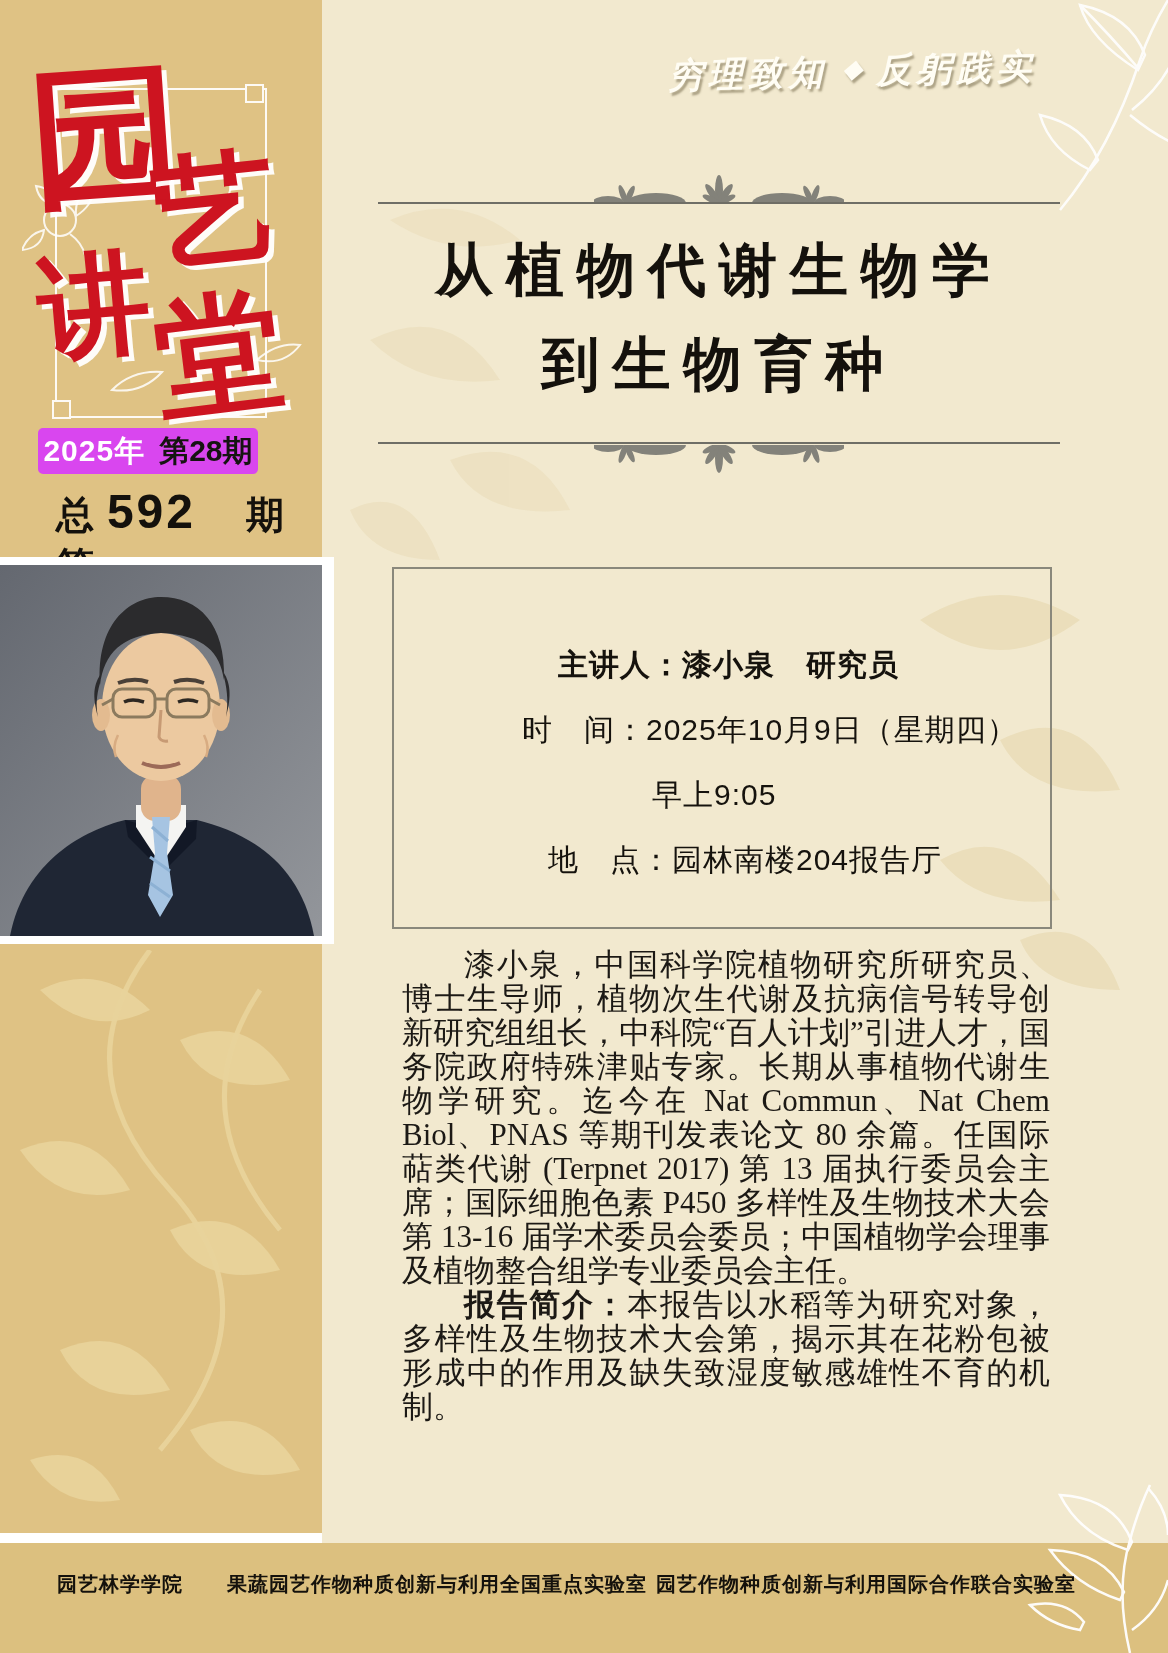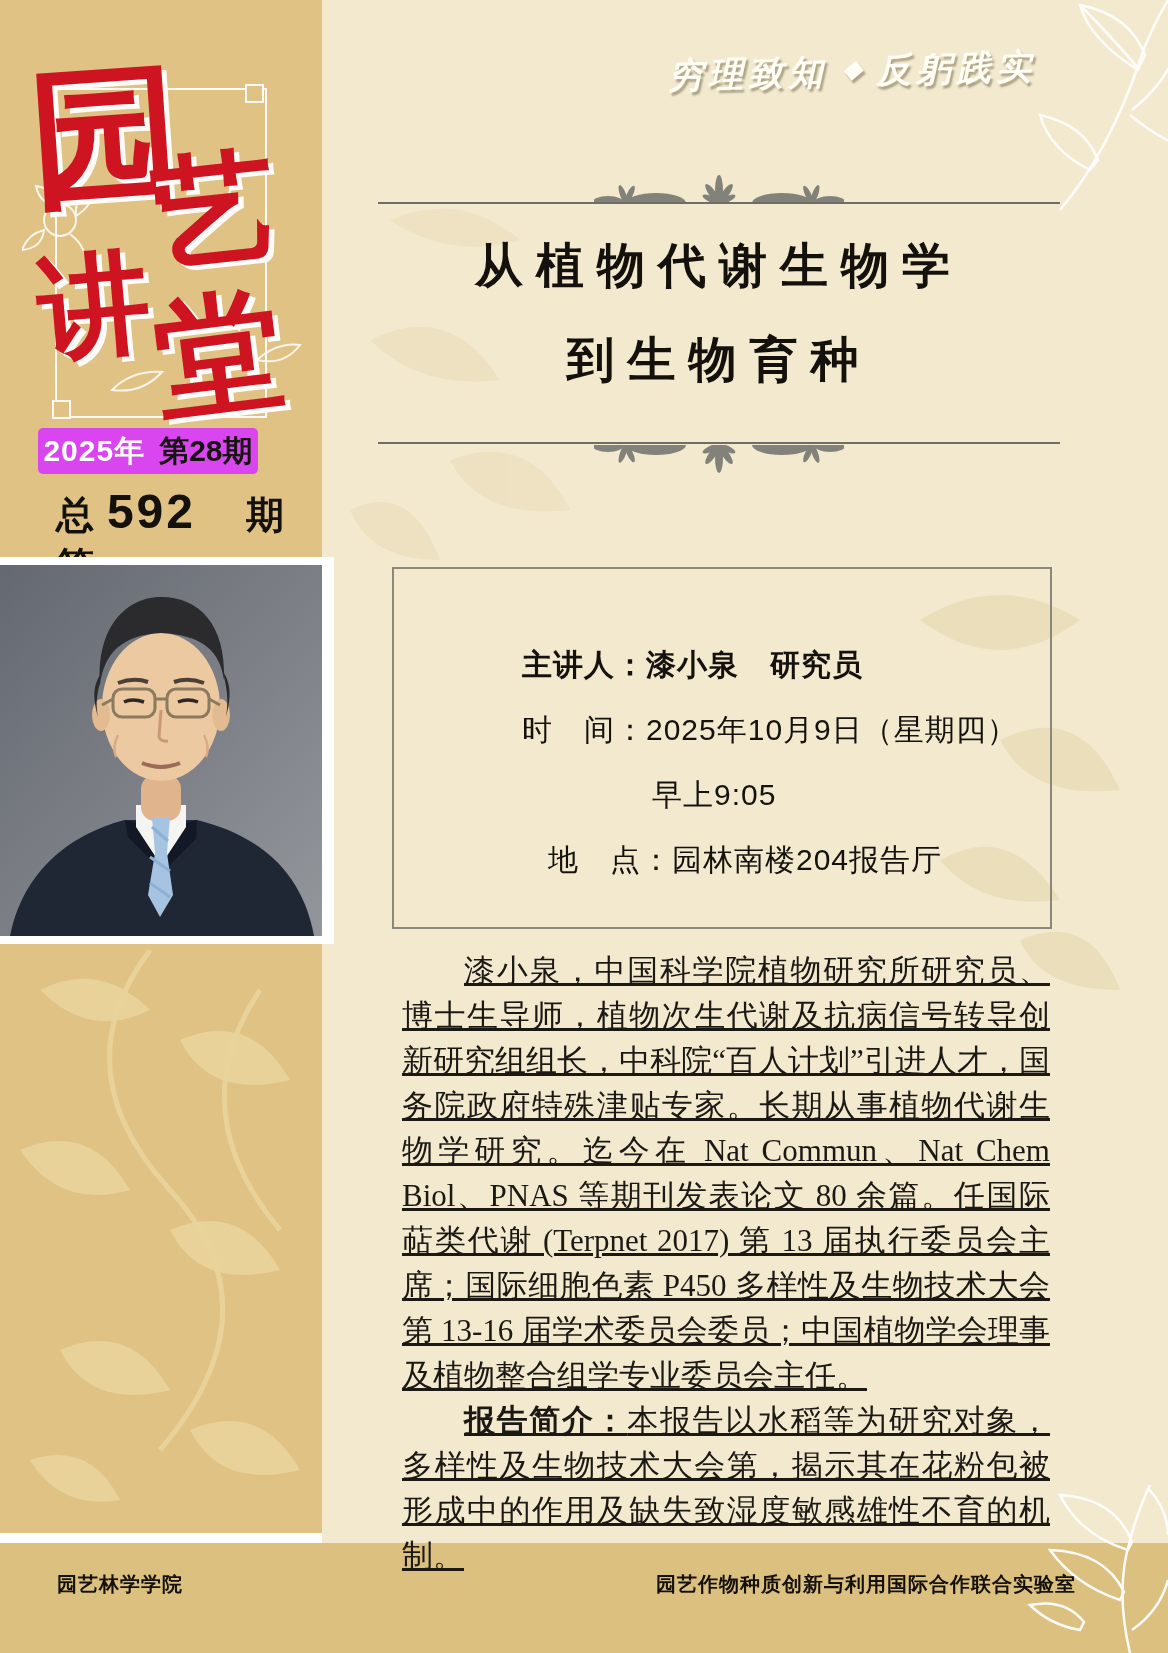--- a/index.html
+++ b/index.html
@@ -28,28 +28,28 @@
   
   .motto{position:absolute;left:668px;top:48px;display:flex;align-items:center;gap:14px;
          color:#fffdf4;font-style:italic;font-weight:bold;font-size:35px;letter-spacing:5px;
          font-family:"Liberation Serif",serif;transform:rotate(-1.5deg);
          text-shadow:2px 3px 2px rgba(115,104,72,.55);}
   .motto .dia{font-size:20px;letter-spacing:0;}
   
   .rule{position:absolute;left:378px;width:682px;height:2px;background:#6f6e66;}
   .ornament{position:absolute;left:594px;width:250px;height:29px;}
   .title-line{position:absolute;left:378px;width:682px;text-align:center;color:#14110c;
-              font-family:"Liberation Serif",serif;font-weight:bold;font-size:48px;letter-spacing:13px;line-height:1;}
+              font-family:"Liberation Serif",serif;font-weight:bold;font-size:58px;letter-spacing:13px;line-height:1;}
   
   .info-box{position:absolute;left:392px;top:567px;width:660px;height:362px;border:2px solid #8a887c;box-sizing:border-box;}
   .info-row{position:absolute;left:128px;font-size:30px;color:#15120d;letter-spacing:1px;white-space:nowrap;}
-  .info-row.bold{font-weight:bold;}
+  .info-row.bold{font-weight:bold;margin-left:36px;}
   
   .bio-block{position:absolute;left:402px;top:948px;width:648px;color:#1c1915;
-             font-family:"Liberation Serif",serif;font-size:31px;line-height:45px;text-align:justify;text-decoration:underline;}
+             font-family:"Liberation Serif",serif;font-size:31px;line-height:34px;text-align:justify;}
   .bio-block p{margin:0;text-indent:2em;}
   .abstract-label{font-weight:bold;}
   
   .footer-item{position:absolute;top:1571px;font-size:20px;font-weight:bold;color:#14110c;letter-spacing:1px;white-space:nowrap;}
   
   .deco{position:absolute;pointer-events:none;}
 </style>
 </head>
 <body>
 
@@ -262,15 +262,16 @@
       <span>地　点：</span><span>园林南楼204报告厅</span>
     </div>
   </div>
 
   <div class="bio-block">
     <p>漆小泉，中国科学院植物研究所研究员、博士生导师，植物次生代谢及抗病信号转导创新研究组组长，中科院“百人计划”引进人才，国务院政府特殊津贴专家。长期从事植物代谢生物学研究。迄今在 Nat Commun、Nat Chem Biol、PNAS 等期刊发表论文 80 余篇。任国际萜类代谢 (Terpnet 2017) 第 13 届执行委员会主席；国际细胞色素 P450 多样性及生物技术大会第 13-16 届学术委员会委员；中国植物学会理事及植物整合组学专业委员会主任。</p>
     <p><span class="abstract-label">报告简介：</span><span>本报告以水稻等为研究对象，多样性及生物技术大会第，揭示其在花粉包被形成中的作用及缺失致湿度敏感雄性不育的机制。</span></p>
   </div>
 
   <div class="footer-item" style="left:57px;">园艺林学学院</div>
+  <div class="footer-item" style="left:227px;">果蔬园艺作物种质创新与利用全国重点实验室</div>
   <div class="footer-item" style="left:656px;">园艺作物种质创新与利用国际合作联合实验室</div>
 
 </div>
 
 </body></html>

